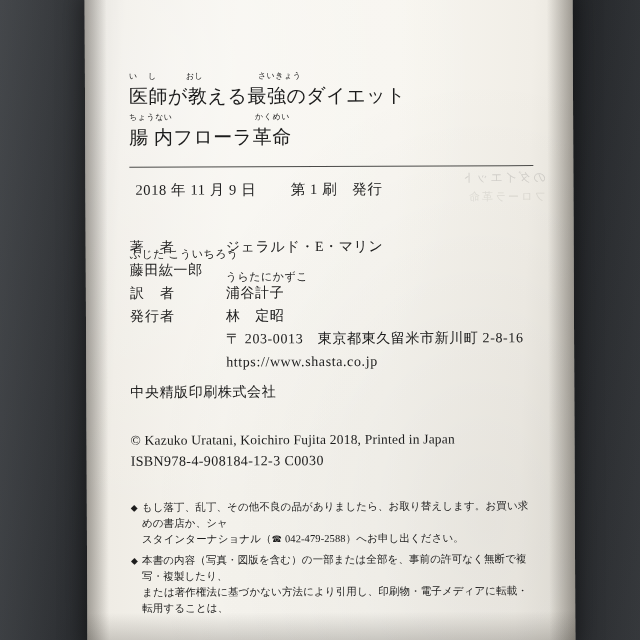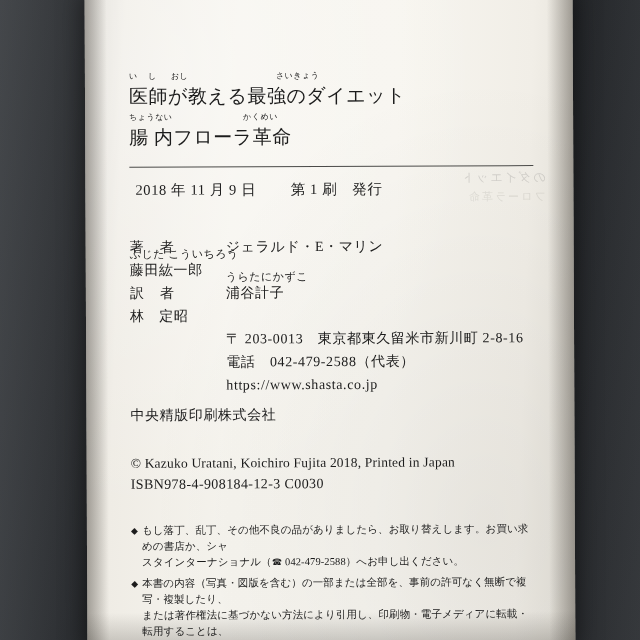--- a/index.html
+++ b/index.html
@@ -216,28 +216,28 @@
     <div class="bleed">のダイエット</div>
     <div class="bleed2">フローラ革命</div>
 
     <div class="content">
 
       <div class="title-block">
 
         <div class="ruby-row">
           <span class="ruby" style="left:0px;">い</span>
           <span class="ruby" style="left:19px;">し</span>
-          <span class="ruby" style="left:42px;">おし</span>
-          <span class="ruby" style="left:147px;">さいきょう</span>
+          <span class="ruby" style="left:57px;">おし</span>
+          <span class="ruby" style="left:129px;">さいきょう</span>
         </div>
         <div class="title-line">医師が教える最強のダイエット</div>
 
         <div class="ruby-row">
           <span class="ruby" style="left:0px;">ちょうない</span>
-          <span class="ruby" style="left:114px;">かくめい</span>
+          <span class="ruby" style="left:126px;">かくめい</span>
         </div>
         <div class="title-line">腸 内フローラ革命</div>
       </div>
 
       <div class="rule"></div>
 
       <div class="pubdate">
         <span>2018 年 11 月 9 日</span>
         <span class="gap"></span>
         <span>第 1 刷　発行</span>
@@ -259,34 +259,34 @@
 
         <div class="crow">
           <div class="clabel">訳　者</div>
           <div class="cvalue">
             <span class="mini-ruby">うらたにかずこ</span>
             <span>浦谷計子</span>
           </div>
         </div>
 
         <div class="crow">
+          <div class="clabel">発行者</div>
           <div class="cvalue">林　定昭</div>
         </div>
 
         <div class="crow">
         </div>
 
         <div class="crow">
           <div class="clabel"></div>
           <div class="cvalue">〒 203-0013　東京都東久留米市新川町 2-8-16</div>
         </div>
 
         <div class="crow">
           <div class="clabel"></div>
-          <div class="cvalue">電話　042-479-2588（代表）</div>
         </div>
 
         <div class="crow">
           <div class="clabel"></div>
           <div class="cvalue">https://www.shasta.co.jp</div>
         </div>
 
         <div class="spacer-row"></div>
 
         <div class="crow">

